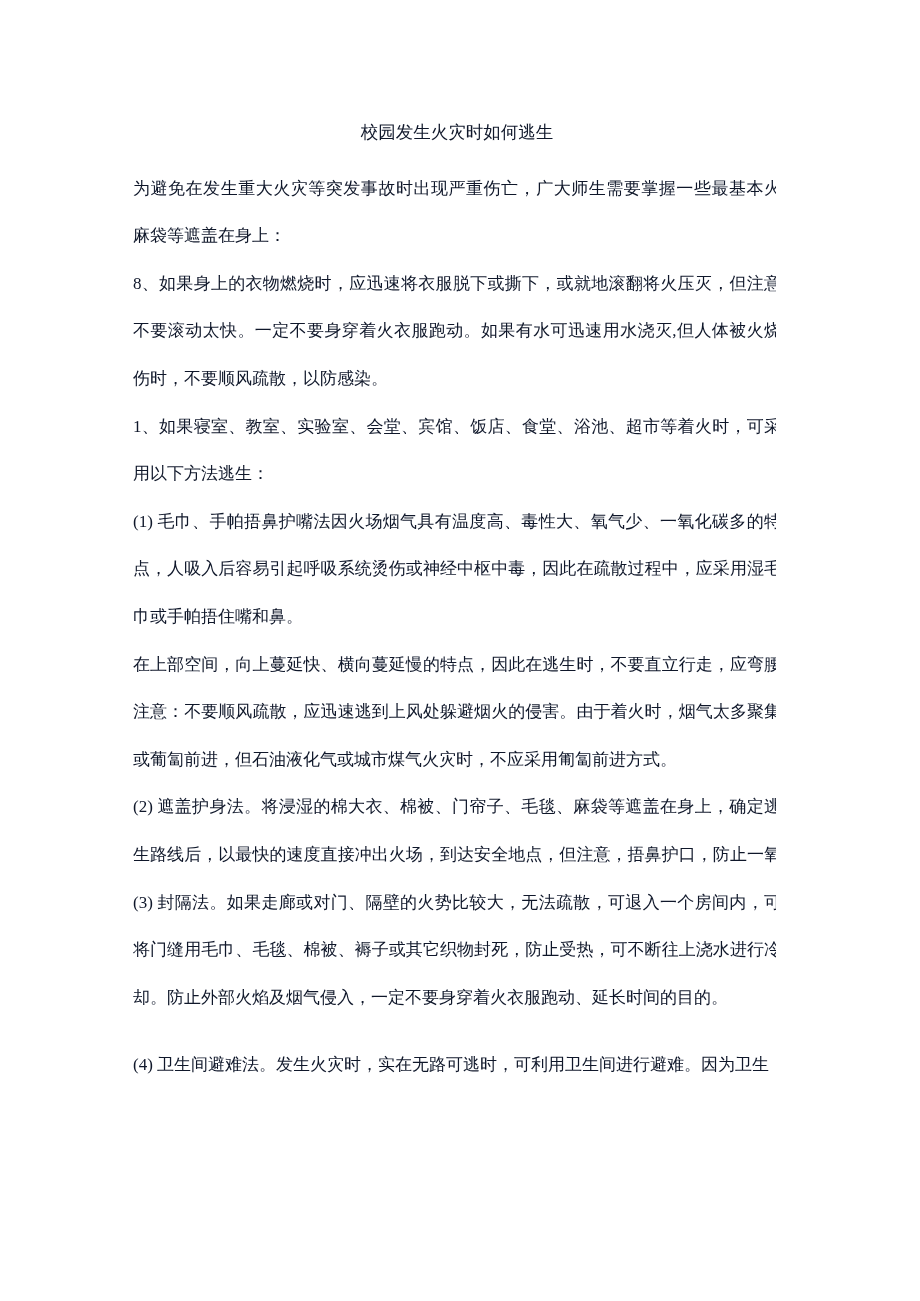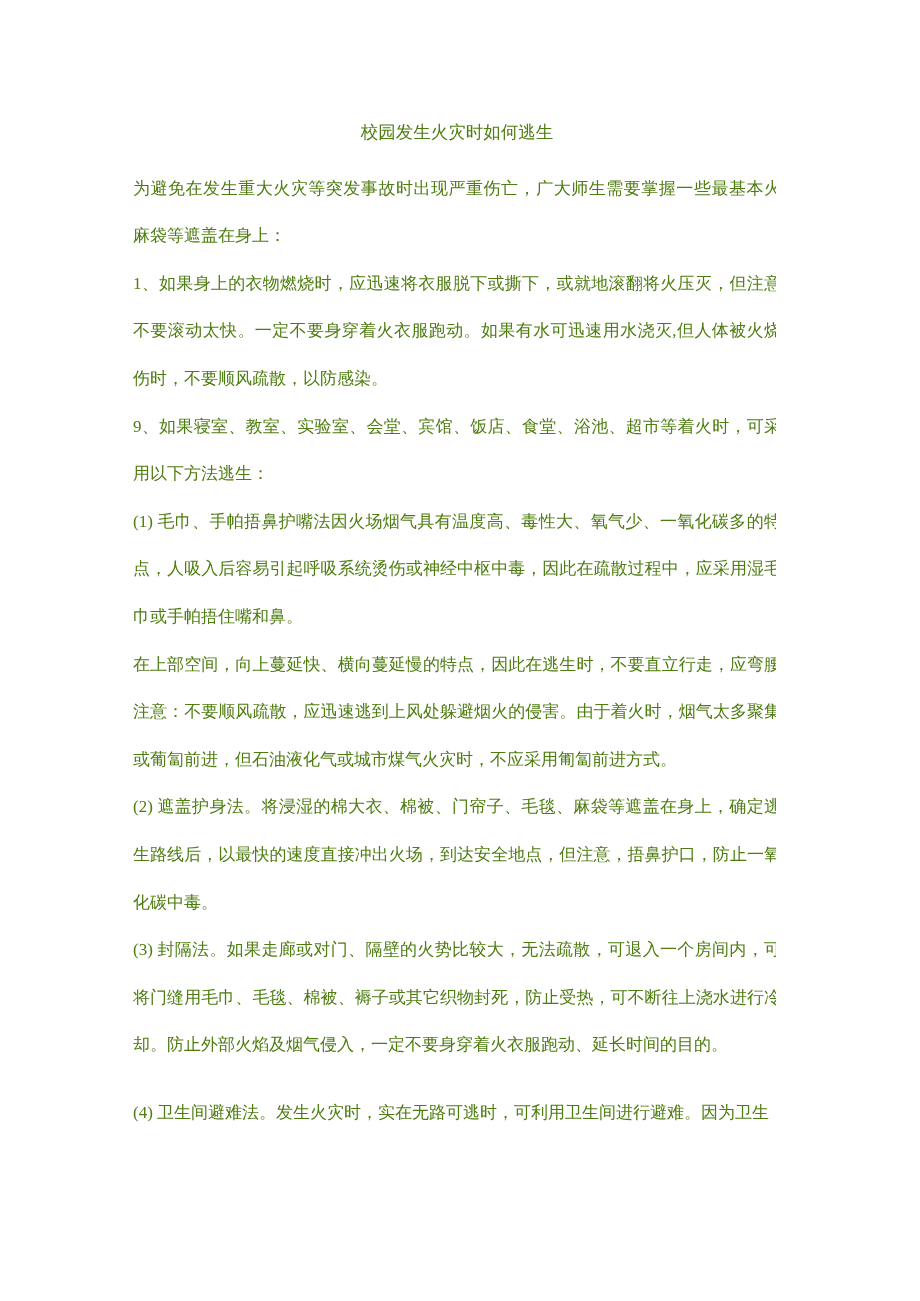--- a/index.html
+++ b/index.html
@@ -7,21 +7,21 @@
     padding: 0;
     background: #ffffff;
   }
   .page {
     position: relative;
     width: 776px;
     height: 1301px;
     background: #ffffff;
     overflow: hidden;
     font-family: "Liberation Serif", "DejaVu Serif", serif;
-    color: #4d7c0f;
+    color: #0f172a;
   }
   .content {
     position: absolute;
     left: 133px;
     top: 109px;
     width: 648px;
   }
   .doc-title {
     font-size: 17.5px;
     line-height: 47.6px;
@@ -53,42 +53,41 @@
 
 <div class="page">
   <div class="content">
     <div class="doc-title">校园发生火灾时如何逃生</div>
     <div>
         <div class="para">
           <div class="line">为避免在发生重大火灾等突发事故时出现严重伤亡，广大师生需要掌握一些最基本火</div>
           <div class="line last">麻袋等遮盖在身上：</div>
         </div>
         <div class="para">
-          <div class="line">1、如果身上的衣物燃烧时，应迅速将衣服脱下或撕下，或就地滚翻将火压灭，但注意</div>
+          <div class="line">8、如果身上的衣物燃烧时，应迅速将衣服脱下或撕下，或就地滚翻将火压灭，但注意</div>
           <div class="line">不要滚动太快。一定不要身穿着火衣服跑动。如果有水可迅速用水浇灭,但人体被火烧</div>
           <div class="line last">伤时，不要顺风疏散，以防感染。</div>
         </div>
         <div class="para">
-          <div class="line">9、如果寝室、教室、实验室、会堂、宾馆、饭店、食堂、浴池、超市等着火时，可采</div>
+          <div class="line">1、如果寝室、教室、实验室、会堂、宾馆、饭店、食堂、浴池、超市等着火时，可采</div>
           <div class="line last">用以下方法逃生：</div>
         </div>
         <div class="para">
           <div class="line">(1) 毛巾、手帕捂鼻护嘴法因火场烟气具有温度高、毒性大、氧气少、一氧化碳多的特</div>
           <div class="line">点，人吸入后容易引起呼吸系统烫伤或神经中枢中毒，因此在疏散过程中，应采用湿毛</div>
           <div class="line last">巾或手帕捂住嘴和鼻。</div>
         </div>
         <div class="para">
           <div class="line">在上部空间，向上蔓延快、横向蔓延慢的特点，因此在逃生时，不要直立行走，应弯腰</div>
           <div class="line">注意：不要顺风疏散，应迅速逃到上风处躲避烟火的侵害。由于着火时，烟气太多聚集</div>
           <div class="line last">或葡匐前进，但石油液化气或城市煤气火灾时，不应采用匍匐前进方式。</div>
         </div>
         <div class="para">
           <div class="line">(2) 遮盖护身法。将浸湿的棉大衣、棉被、门帘子、毛毯、麻袋等遮盖在身上，确定逃</div>
           <div class="line">生路线后，以最快的速度直接冲出火场，到达安全地点，但注意，捂鼻护口，防止一氧</div>
-          <div class="line last">化碳中毒。</div>
         </div>
         <div class="para">
           <div class="line">(3) 封隔法。如果走廊或对门、隔壁的火势比较大，无法疏散，可退入一个房间内，可</div>
           <div class="line">将门缝用毛巾、毛毯、棉被、褥子或其它织物封死，防止受热，可不断往上浇水进行冷</div>
           <div class="line last">却。防止外部火焰及烟气侵入，一定不要身穿着火衣服跑动、延长时间的目的。</div>
         </div>
         <div class="para spaced">
           <div class="line last">(4) 卫生间避难法。发生火灾时，实在无路可逃时，可利用卫生间进行避难。因为卫生</div>
         </div>
       </div>

